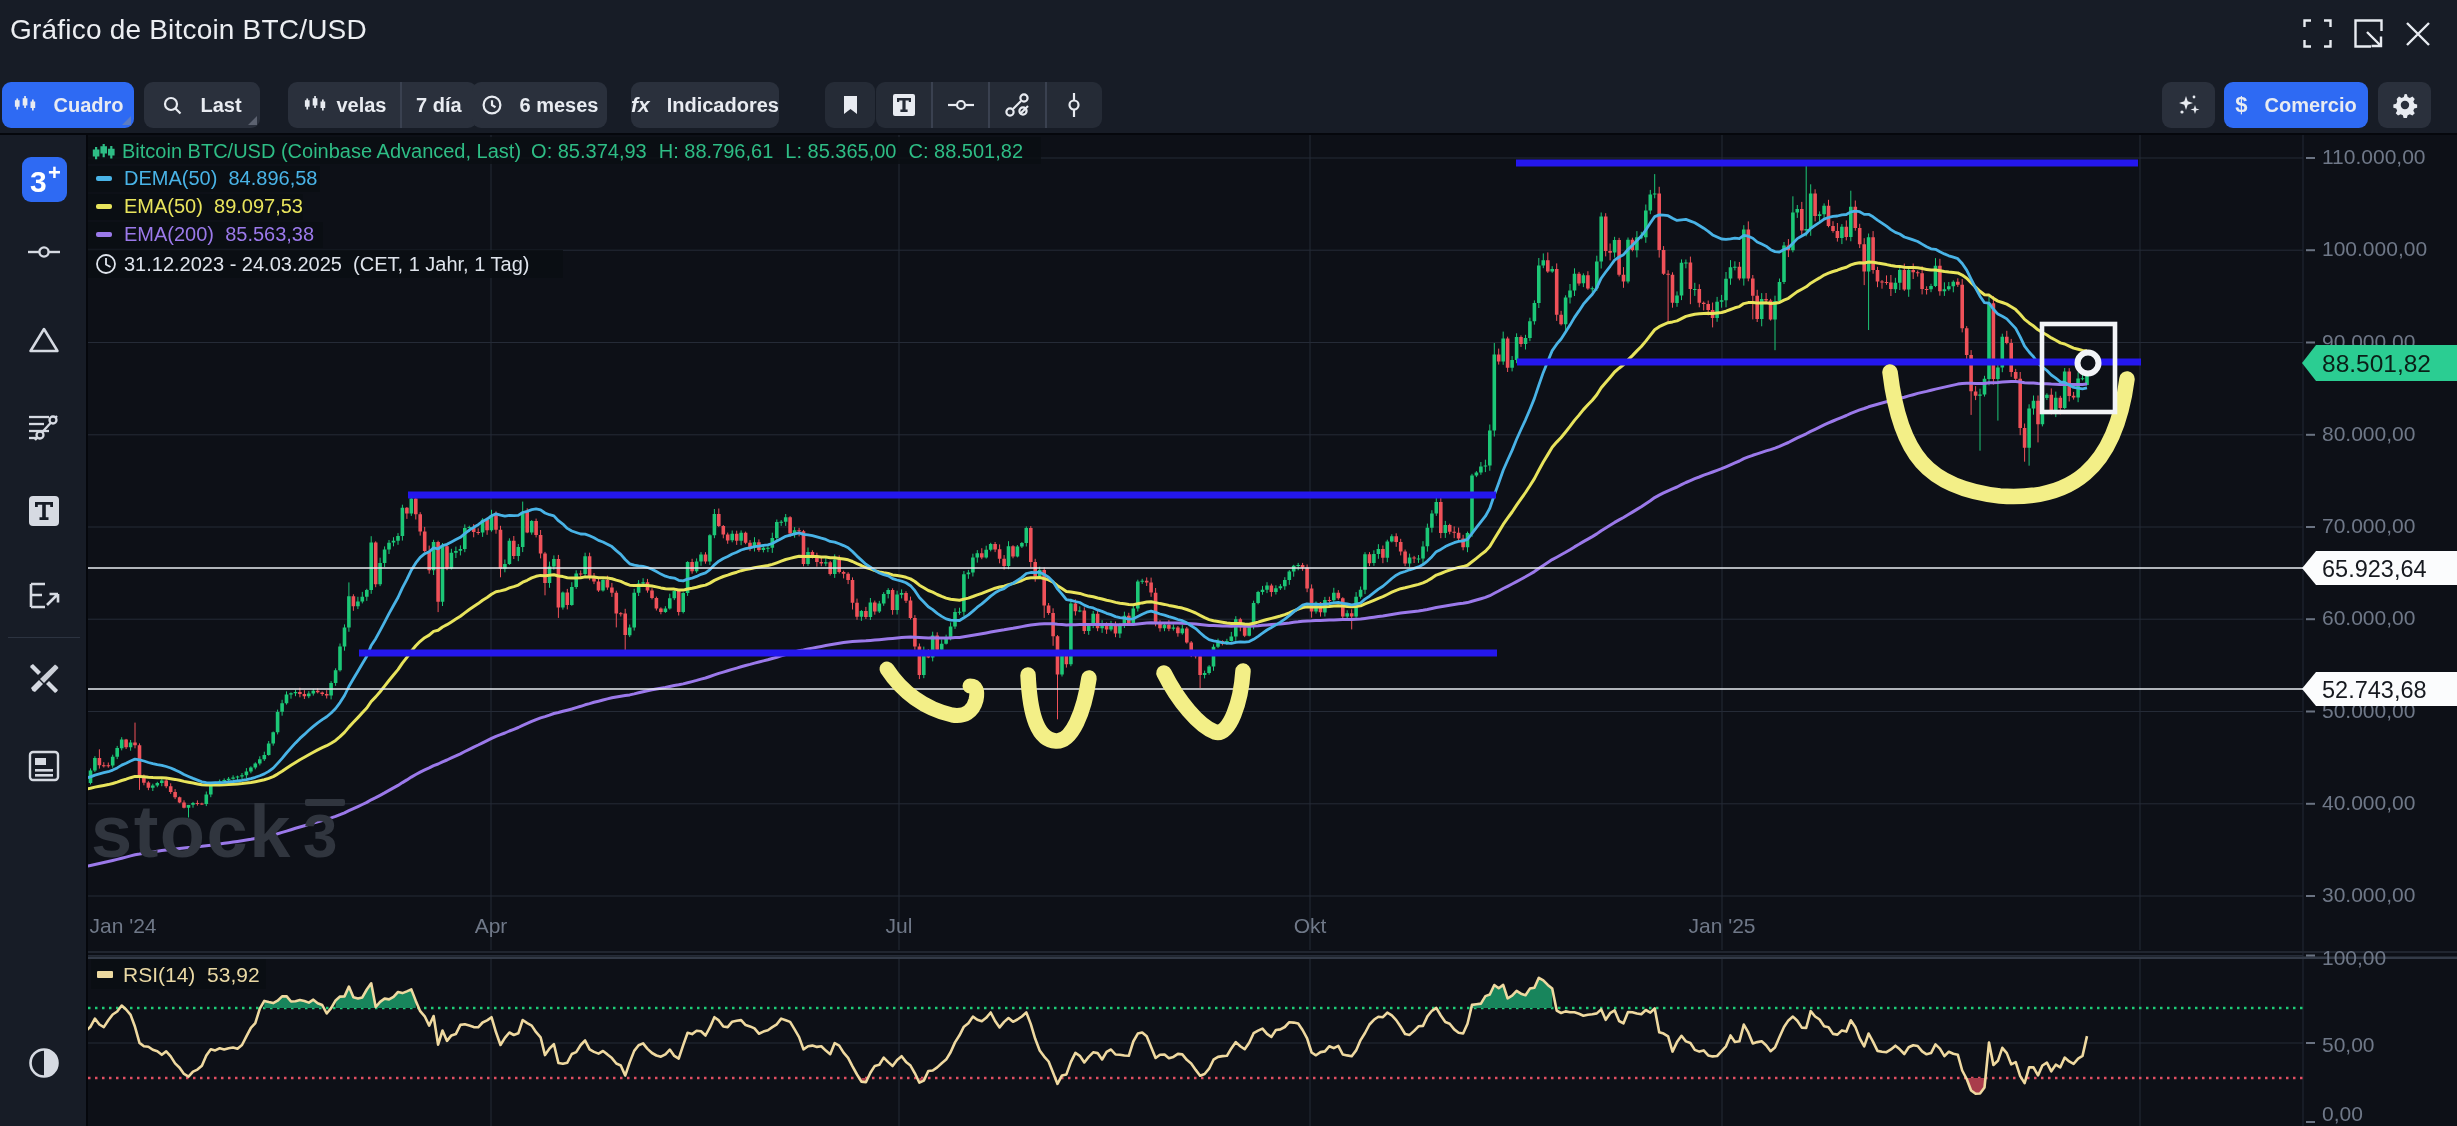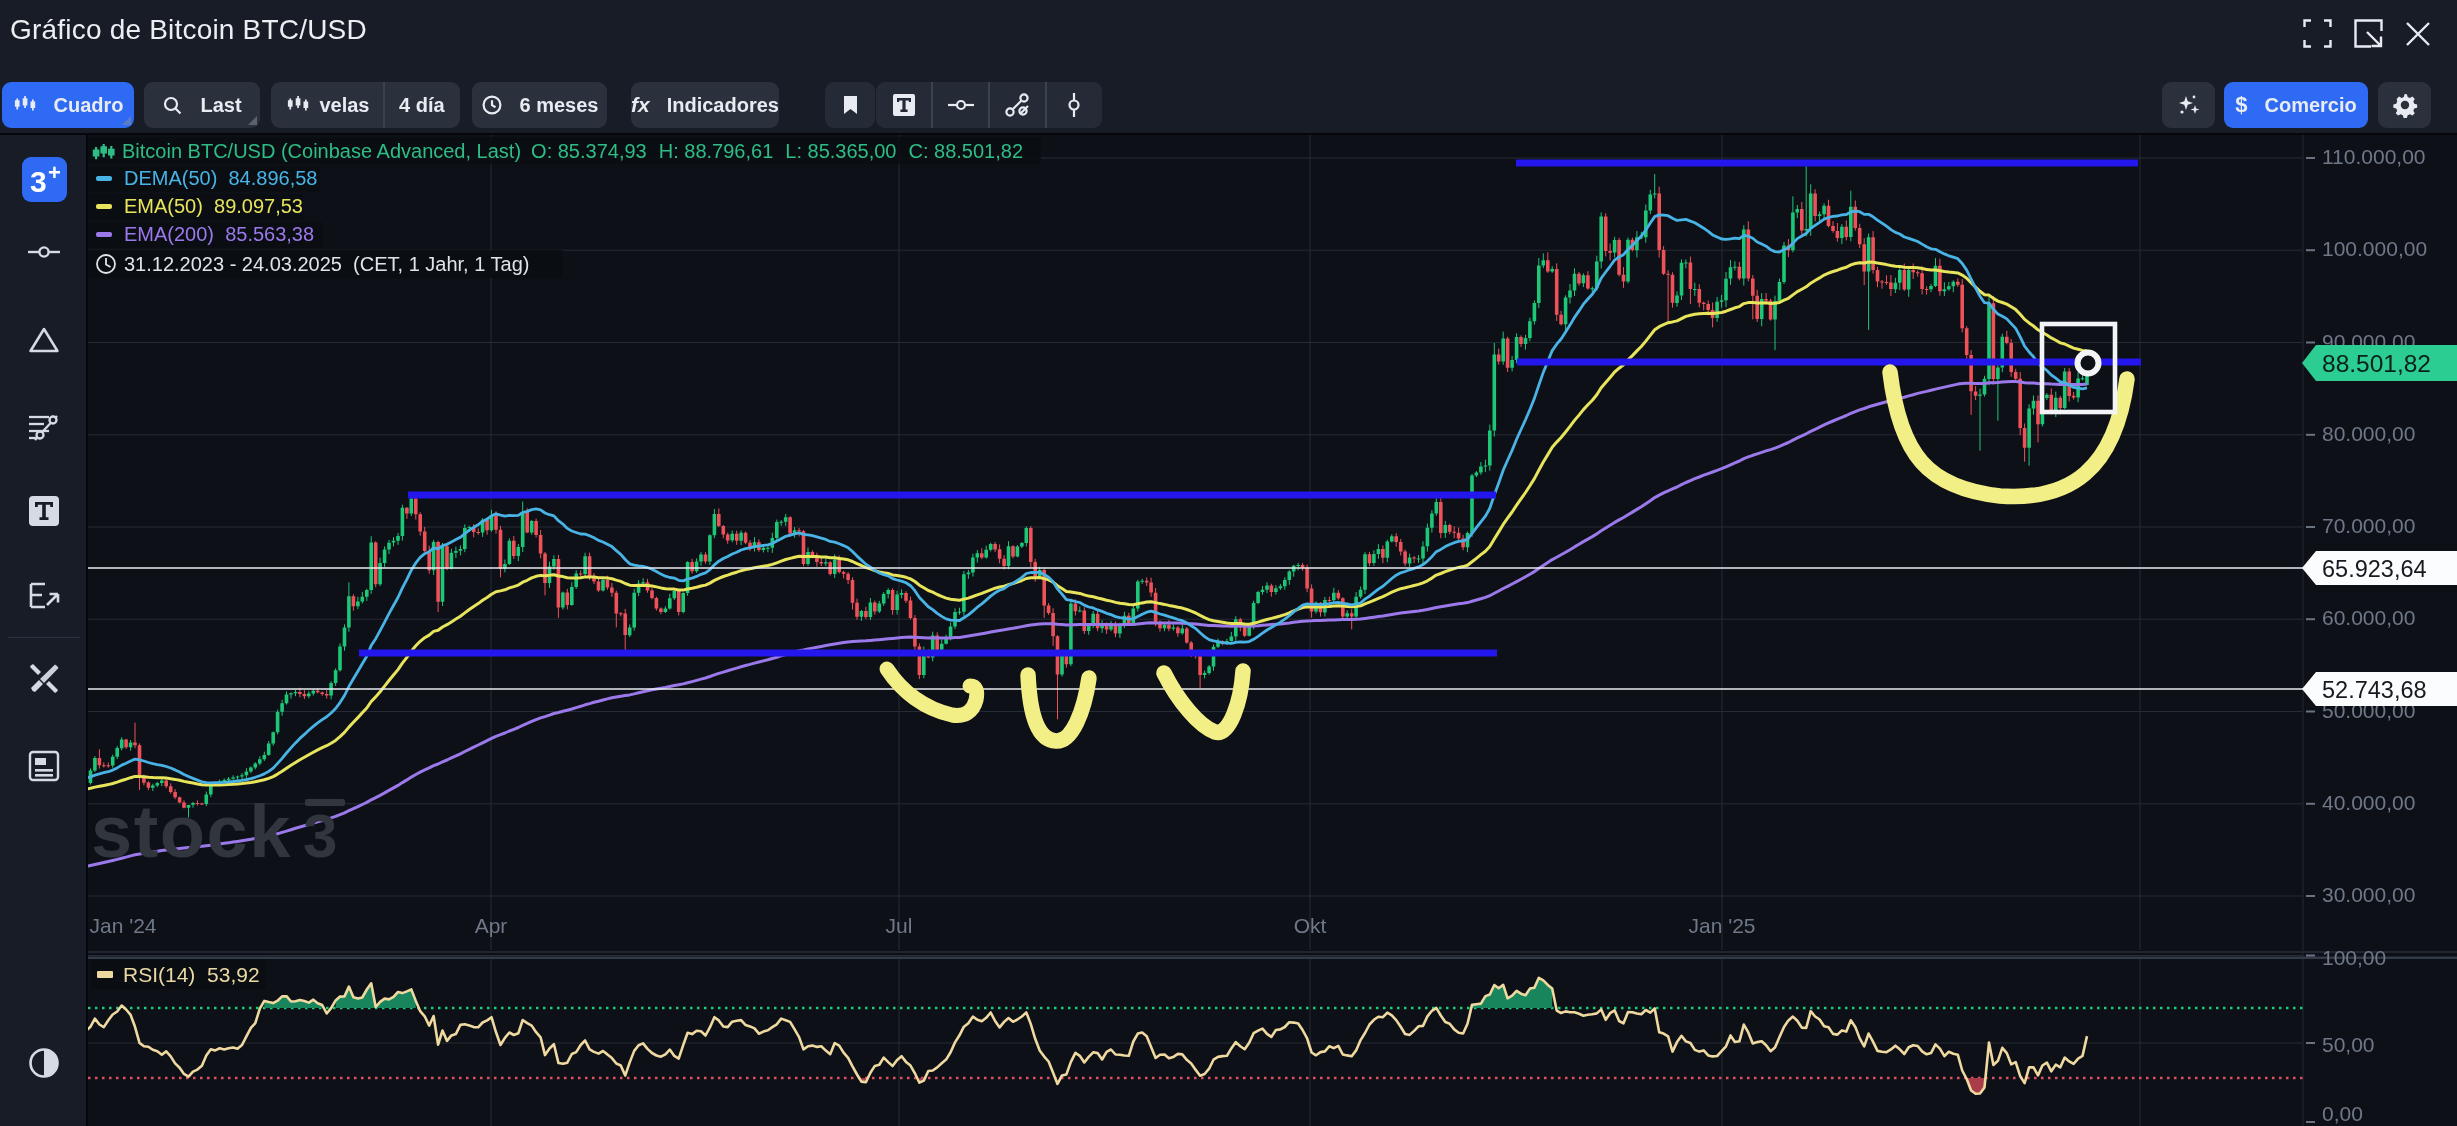--- a/index.html
+++ b/index.html
@@ -171,34 +171,34 @@
       </svg>
       <span>Cuadro</span>
     </div>
  <div class="tb fold" style="left:144px;width:116px">
       <svg width="21" height="21" viewBox="0 0 21 21">
         <circle cx="9" cy="9" r="6" fill="none" stroke="#e8ebf1" stroke-width="2.2"></circle>
         <line x1="13.5" y1="13.5" x2="18.5" y2="18.5" stroke="#e8ebf1" stroke-width="2.2"></line>
       </svg>
       <span>Last</span>
     </div>
- <div class="tb" style="left:271px;width:189px;gap:0">
+ <div class="tb" style="left:288px;width:189px;gap:0">
    <div class="cell" style="gap:9px;padding:0 14px">
         <svg width="24" height="22" viewBox="0 0 24 22">
           <g fill="#e8ebf1">
             <path d="M3.4 4.5h1.7v1.8h1.5v6.5H5.1v2.7H3.4v-2.7H1.9V6.3h1.5z"></path>
             <path d="M11.2 2h1.7v2.3h1.5v7.2h-1.5V14h-1.7v-2.5H9.7V4.3h1.5z"></path>
             <path d="M19 5.5h1.7v2h1.5V14h-1.5v2.5H19V14h-1.5V7.5H19z"></path>
           </g>
         </svg>
         <span>velas</span>
       </div>
    <div class="divv"></div>
       <div class="cell" style="padding:0 14px">
-        <span>4 día</span>
+        <span>7 día</span>
       </div>
  </div>
  <div class="tb" style="left:472px;width:135px">
       <svg width="22" height="22" viewBox="0 0 22 22">
         <circle cx="11" cy="11" r="8.4" fill="none" stroke="#e8ebf1" stroke-width="2.2"></circle>
         <path d="M11 6.2v5l3.5 2" fill="none" stroke="#e8ebf1" stroke-width="2.2"></path>
       </svg>
       <span>6 meses</span>
     </div>
  <div class="tb" style="left:631px;width:148px">

